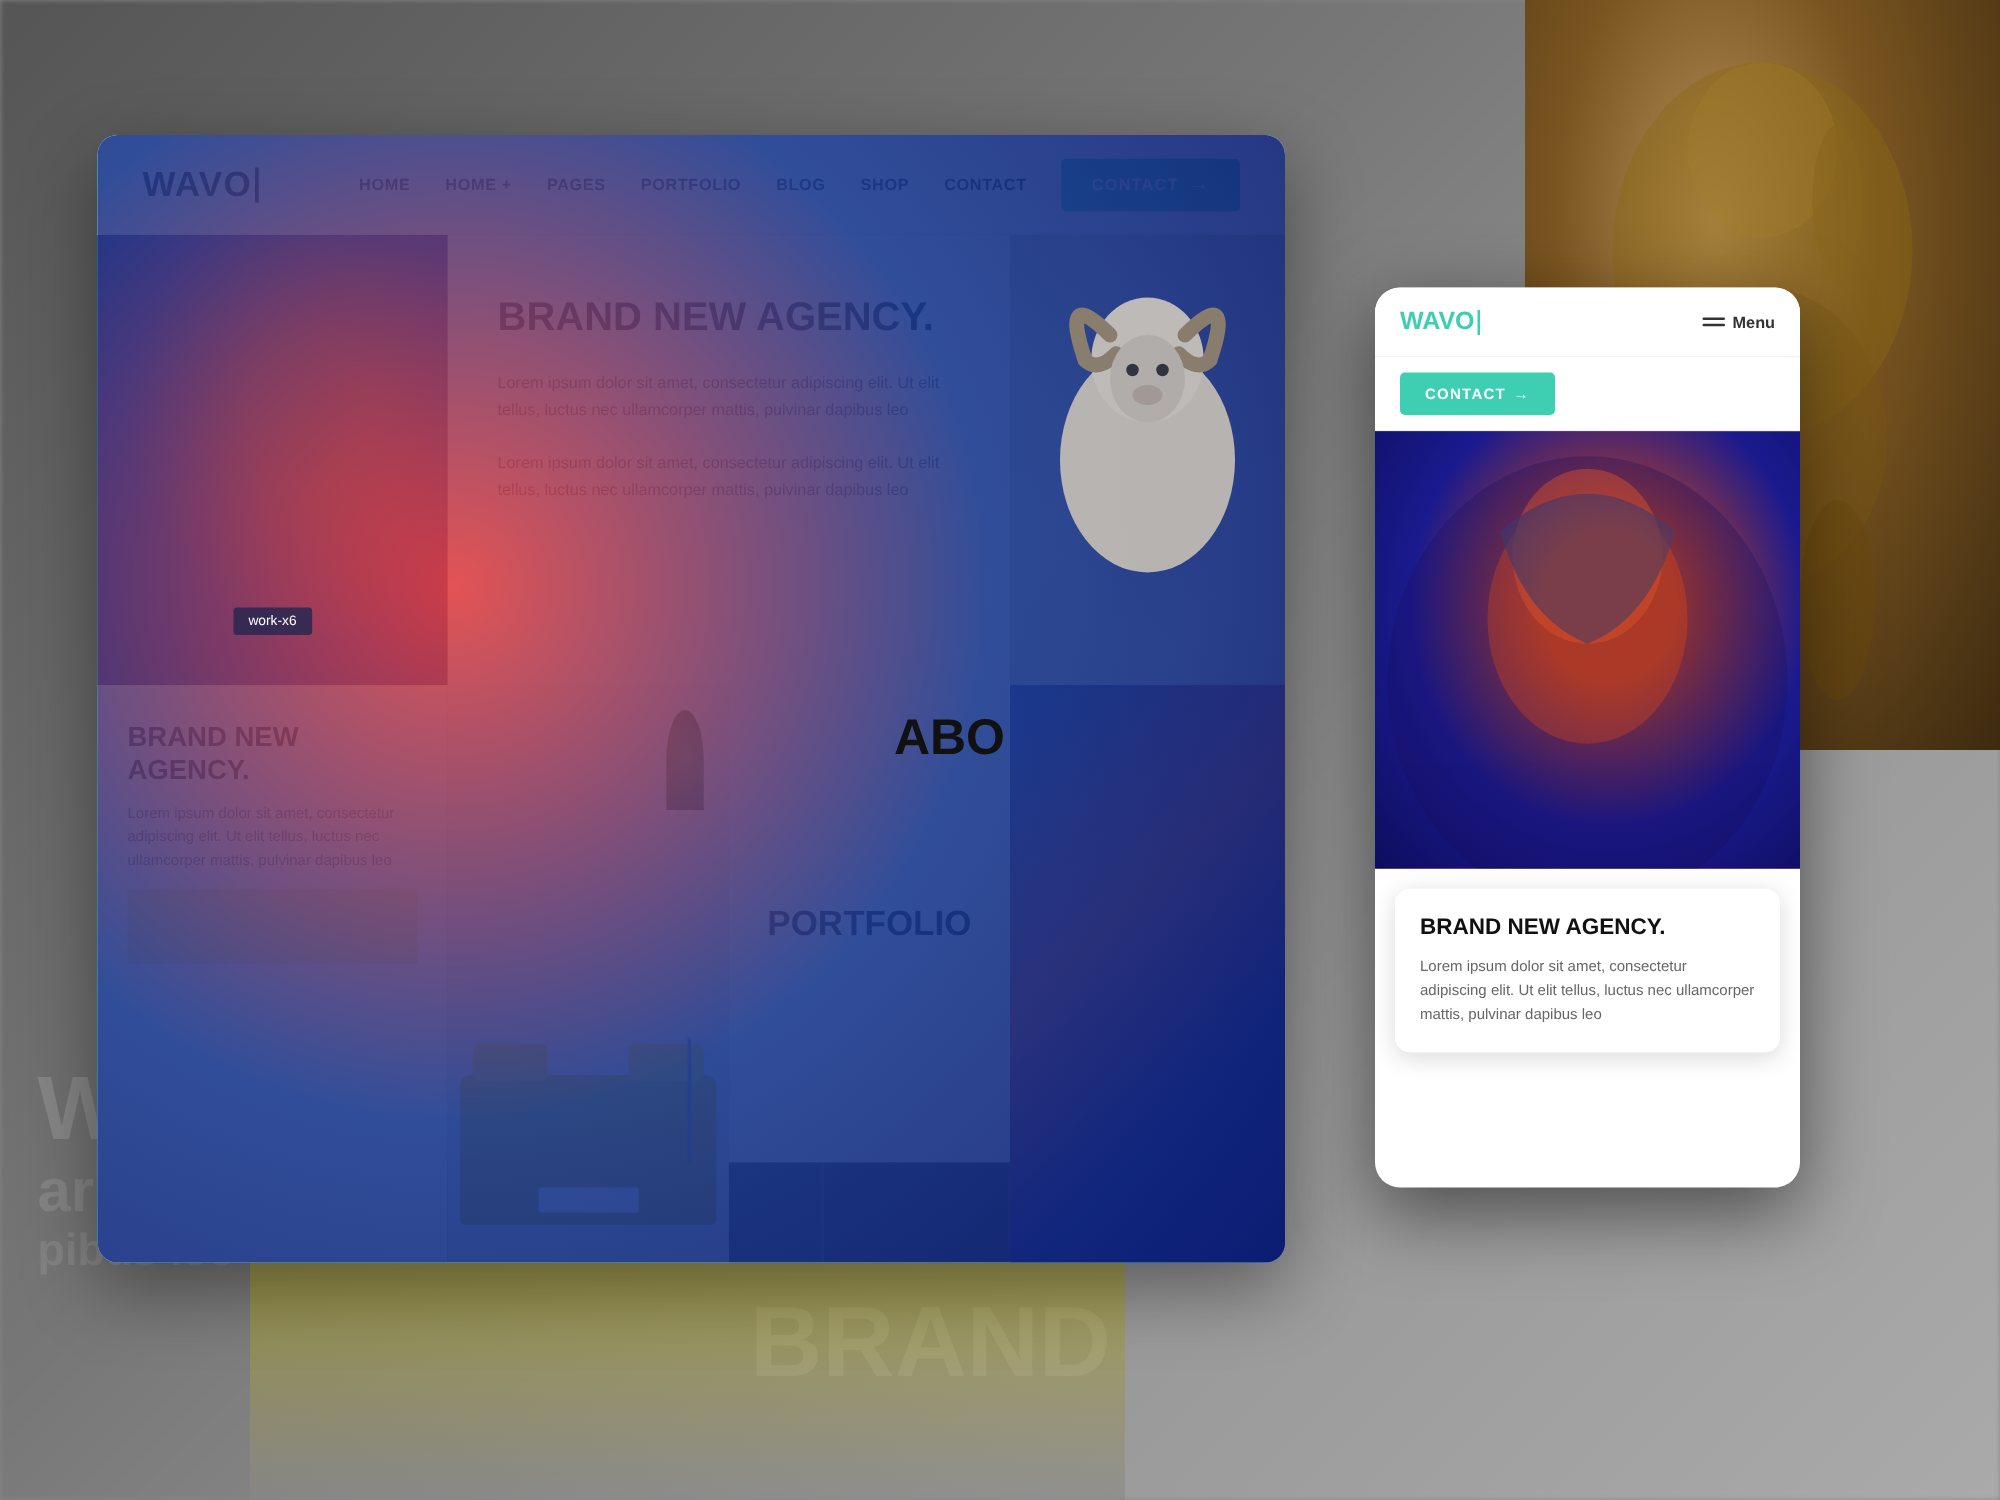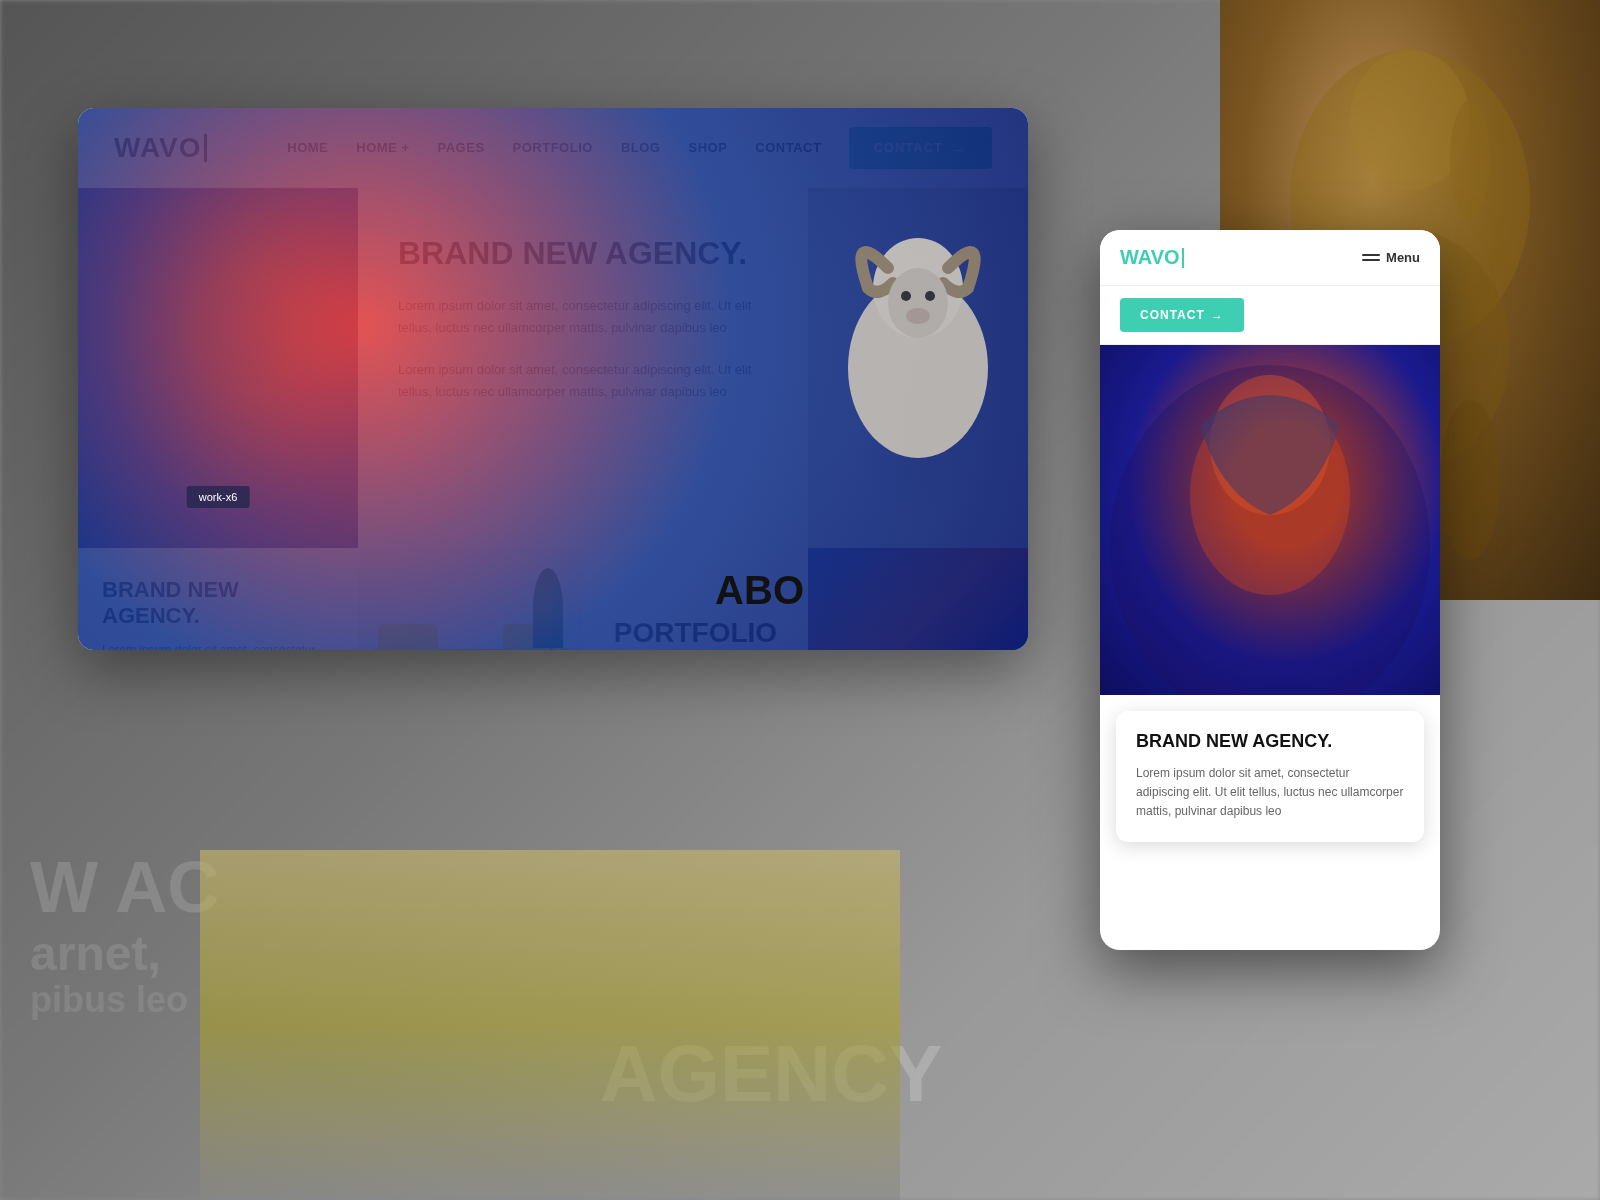--- a/index.html
+++ b/index.html
@@ -77,21 +77,21 @@
       z-index: 1;
       opacity: 0.6;
     }
 
     
     .desktop-mockup {
       position: absolute;
       left: 78px;
       top: 108px;
       width: 950px;
-      height: 542px;
+      height: 902px;
       background: #0ea5e9;
       border-radius: 16px;
       box-shadow: 0 20px 60px rgba(0,0,0,0.4);
       z-index: 10;
       overflow: hidden;
     }
 
     
     .desktop-nav {
       display: flex;
@@ -480,21 +480,21 @@
 <body>
 
 <div class="bg-layer"></div>
 
 <div class="bg-text-left">
   <div>W AC</div>
   <div style="font-size:48px; color: rgba(255,255,255,0.12)">arnet,</div>
   <div style="font-size:36px; color: rgba(255,255,255,0.1)">pibus leo</div>
 </div>
 
-<div class="bg-portfolio-text">AGENCY</div>
+<div class="bg-portfolio-text">BRAND</div>
 <div class="bg-about-text">UT</div>
 
 <div class="bg-image-elephant">
   <svg viewBox="0 0 380 600" width="380" height="600" style="position:absolute;z-index:2;opacity:0.7">
     <ellipse cx="190" cy="200" rx="120" ry="150" fill="#8B6914" opacity="0.6"></ellipse>
     <ellipse cx="190" cy="350" rx="100" ry="120" fill="#7a5a10" opacity="0.5"></ellipse>
     <ellipse cx="130" cy="480" rx="30" ry="80" fill="#6a4a0a" opacity="0.6"></ellipse>
     <ellipse cx="250" cy="480" rx="30" ry="80" fill="#6a4a0a" opacity="0.6"></ellipse>
     <ellipse cx="190" cy="120" rx="60" ry="70" fill="#9B7824" opacity="0.7"></ellipse>
     <ellipse cx="250" cy="160" rx="20" ry="60" fill="#8a6818" opacity="0.8"></ellipse>

